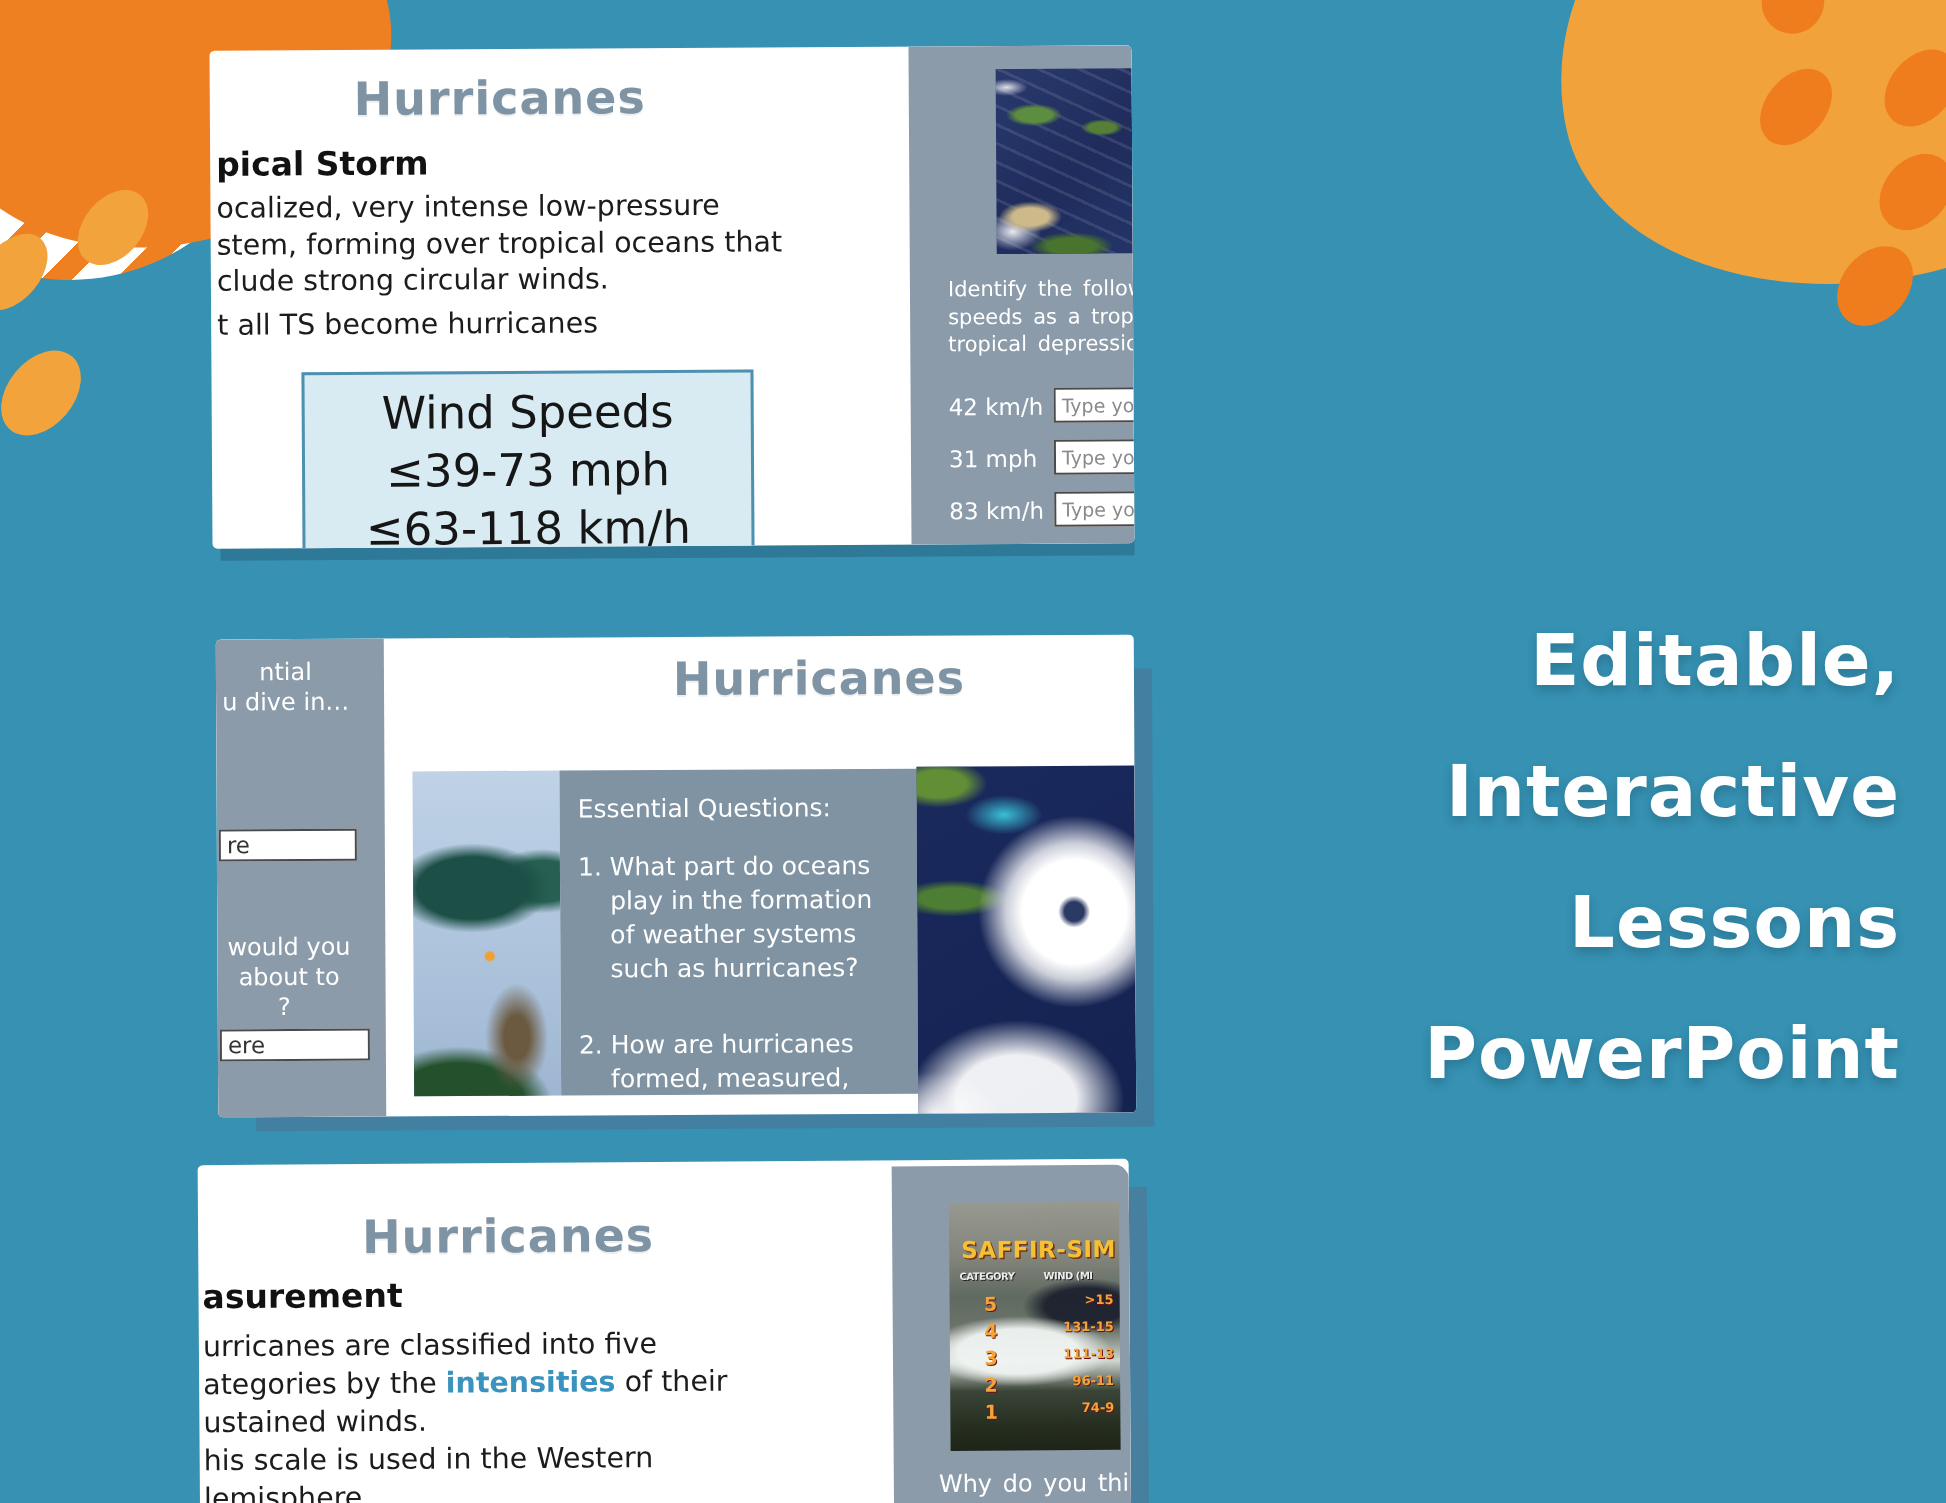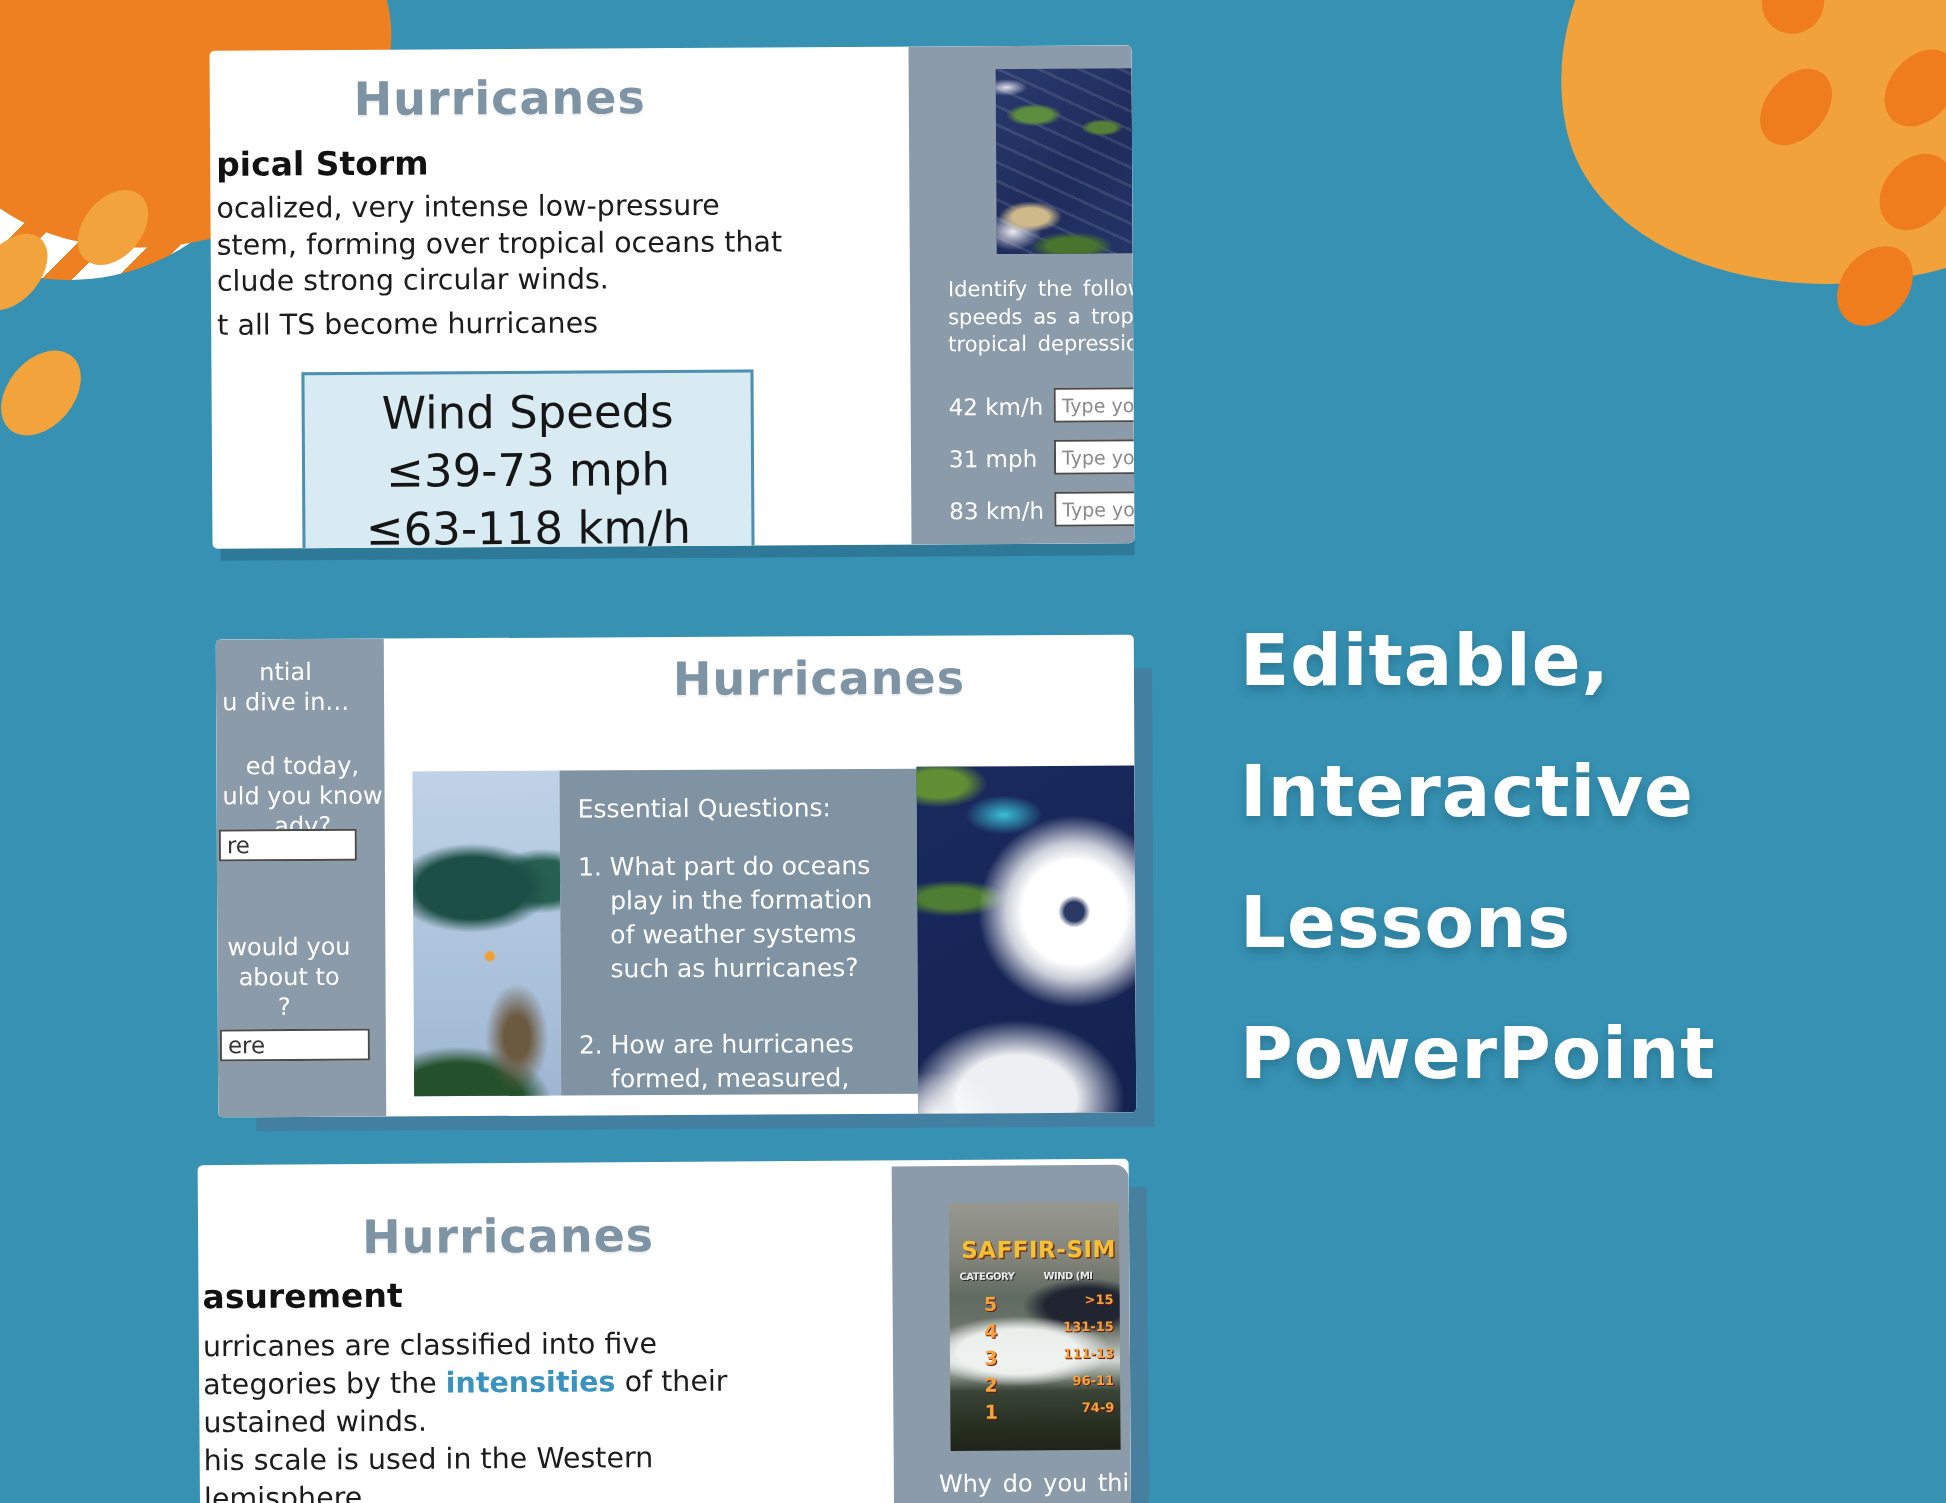--- a/index.html
+++ b/index.html
@@ -113,21 +113,21 @@
   }
   .saffir-title{left:12px; top:34px; font-size:23px; font-weight:bold; color:#F5C033;
     text-shadow:1.5px 1.5px 0 #7a3410; white-space:nowrap; letter-spacing:0.5px;}
   .saffir-col{font-size:10px; font-weight:bold; color:#ececec; letter-spacing:-0.5px;
     text-shadow:1px 1px 0 #222; white-space:nowrap;}
   .saffir-cat{font-size:19px; font-weight:bold; color:#F2A43A; text-shadow:1px 1px 0 #6a1212; text-align:center; width:26px;}
   .saffir-wind{font-size:13px; font-weight:bold; color:#F2A43A; text-shadow:1px 1px 0 #6a1212; text-align:right; width:102px; white-space:nowrap;}
 
   
   .headline{
-    left:1240px; top:595px; width:660px; text-align:left;
+    left:1240px; top:595px; width:660px; text-align:right;
     color:#ffffff; font-weight:bold; font-size:72px; line-height:131px;
     text-shadow:0 5px 10px rgba(20,60,80,0.30); letter-spacing:1px;
   }
 </style>
 </head>
 <body>
 
 <div class="canvas">
 
   <div class="abs stripes-tl"></div>
@@ -177,25 +177,20 @@
       <div class="abs panel-text id-row-label" style="left:38px;top:452px;">83 km/h</div>
       <input class="abs ppt-input" style="left: 143px; top: 446px; width: 100px; height: 35px;" placeholder="Type your">
     </div>
   </div>
 
   <div class="abs slide slide2">
     <div class="abs gray-panel s2-left">
       <div class="abs panel-text" style="left:6px;top:18px;">
         <div>ntial</div>
         <div>u dive in…</div>
-      </div>
-      <div class="abs panel-text" style="left:6px;top:112px;">
-        <div>ed today,</div>
-        <div>uld you know</div>
-        <div>ady?</div>
       </div>
       <input class="abs ppt-input" style="left: 2px; top: 190px; width: 138px; height: 32px; font-size: 23px;" value="re">
       <div class="abs panel-text" style="left:10px;top:293px;">
         <div>would you</div>
         <div>about to</div>
         <div style="margin-left:-10px;">?</div>
       </div>
       <input class="abs ppt-input" style="left: 2px; top: 390px; width: 150px; height: 32px; font-size: 23px;" value="ere">
     </div>
 

